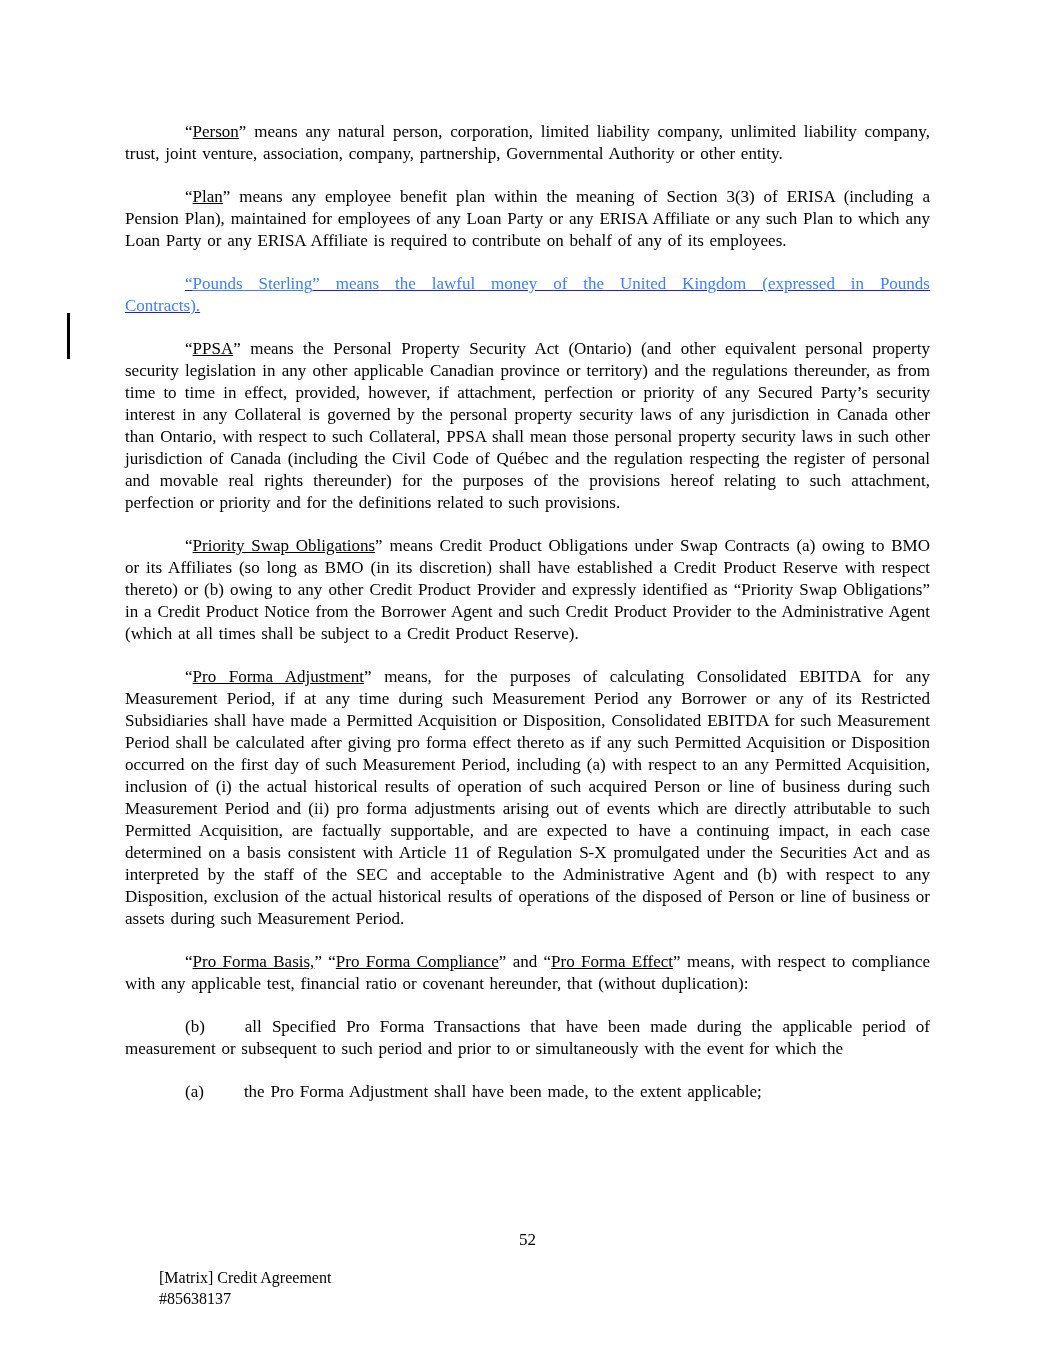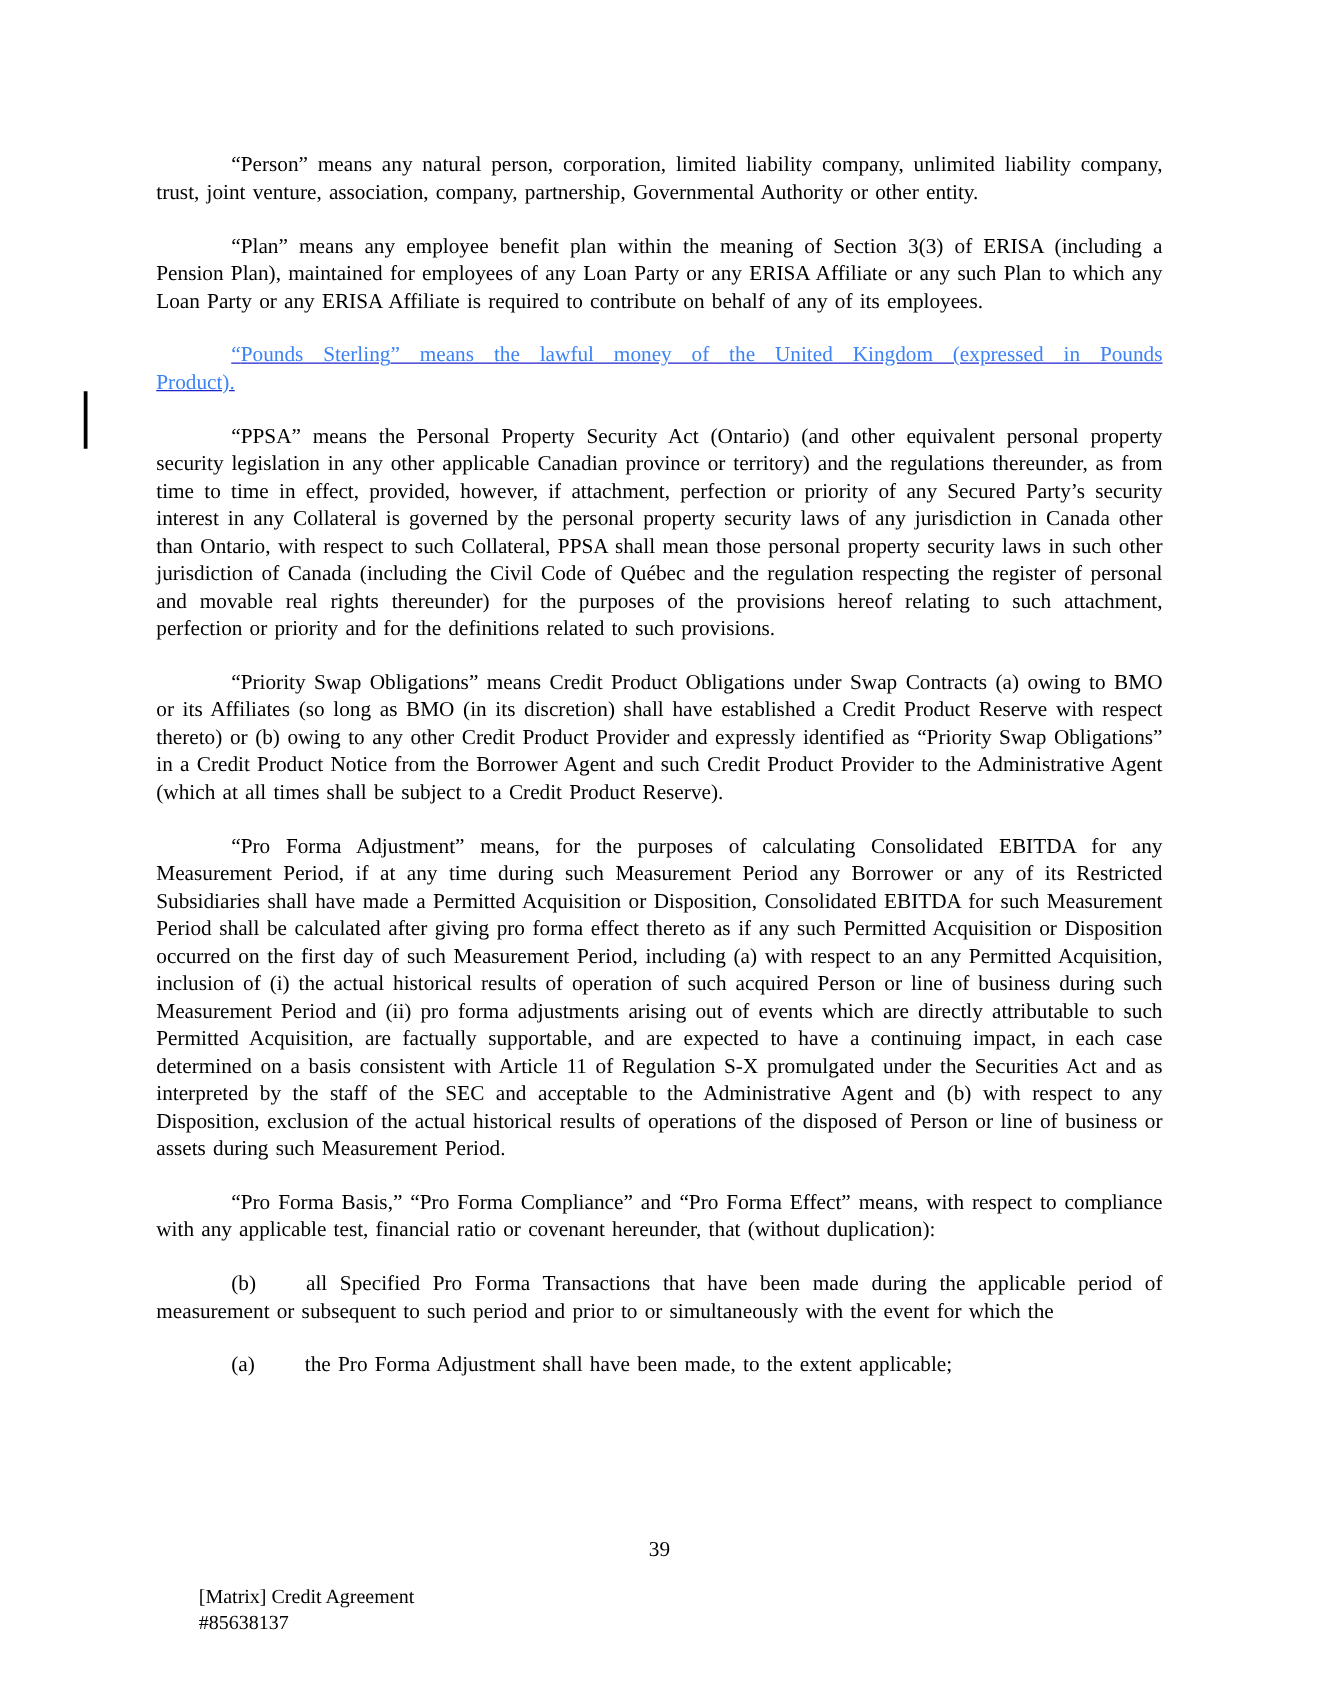--- a/index.html
+++ b/index.html
@@ -30,20 +30,21 @@
     text-indent: 60px;
     text-align: justify;
   }
   .para.inserted {
     color: #3b82f6;
     text-decoration: underline;
     text-decoration-color: #2020cc;
     text-align-last: justify;
   }
   .seg-term, .seg-ref {
+    text-decoration: underline;
   }
   .seg-tab {
     display: inline-block;
     width: 40px;
     text-indent: 0;
   }
   .change-bar {
     position: absolute;
     left: 67px;
     top: 313px;
@@ -70,26 +71,26 @@
   }
 </style>
 </head>
 <body>
 
 <div class="page">
   <div class="change-bar"></div>
   <div class="doc-body">
       <p class="para"><span class="seg-plain">“</span><span class="seg-term">Person</span><span class="seg-plain">” means any natural person, corporation, limited liability company, unlimited liability company, trust, joint venture, association, company, partnership, Governmental Authority or other entity.</span></p>
       <p class="para"><span class="seg-plain">“</span><span class="seg-term">Plan</span><span class="seg-plain">” means any employee benefit plan within the meaning of Section 3(3) of ERISA (including a Pension Plan), maintained for employees of any Loan Party or any ERISA Affiliate or any such Plan to which any Loan Party or any ERISA Affiliate is required to contribute on behalf of any of its employees.</span></p>
-      <p class="para inserted"><span class="seg-plain">“</span><span class="seg-term">Pounds Sterling</span><span class="seg-plain">” means the lawful money of the United Kingdom (expressed in Pounds</span><br><span class="seg-plain">Product).</span></p>
+      <p class="para inserted"><span class="seg-plain">“</span><span class="seg-term">Pounds Sterling</span><span class="seg-plain">” means the lawful money of the United Kingdom (expressed in Pounds</span><br><span class="seg-plain">Contracts).</span></p>
       <p class="para"><span class="seg-plain">“</span><span class="seg-term">PPSA</span><span class="seg-plain">” means the Personal Property Security Act (Ontario) (and other equivalent personal property security legislation in any other applicable Canadian province or territory) and the regulations thereunder, as from time to time in effect, provided, however, if attachment, perfection or priority of any Secured Party’s security interest in any Collateral is governed by the personal property security laws of any jurisdiction in Canada other than Ontario, with respect to such Collateral, PPSA shall mean those personal property security laws in such other jurisdiction of Canada (including the Civil Code of Québec and the regulation respecting the register of personal and movable real rights thereunder) for the purposes of the provisions hereof relating to such attachment, perfection or priority and for the definitions related to such provisions.</span></p>
       <p class="para"><span class="seg-plain">“</span><span class="seg-term">Priority Swap Obligations</span><span class="seg-plain">” means Credit Product Obligations under Swap Contracts (a) owing to BMO or its Affiliates (so long as BMO (in its discretion) shall have established a Credit Product Reserve with respect thereto) or (b) owing to any other Credit Product Provider and expressly identified as “Priority Swap Obligations” in a Credit Product Notice from the Borrower Agent and such Credit Product Provider to the Administrative Agent (which at all times shall be subject to a Credit Product Reserve).</span></p>
       <p class="para"><span class="seg-plain">“</span><span class="seg-term">Pro Forma Adjustment</span><span class="seg-plain">” means, for the purposes of calculating Consolidated EBITDA for any Measurement Period, if at any time during such Measurement Period any Borrower or any of its Restricted Subsidiaries shall have made a Permitted Acquisition or Disposition, Consolidated EBITDA for such Measurement Period shall be calculated after giving pro forma effect thereto as if any such Permitted Acquisition or Disposition occurred on the first day of such Measurement Period, including (a) with respect to an any Permitted Acquisition, inclusion of (i) the actual historical results of operation of such acquired Person or line of business during such Measurement Period and (ii) pro forma adjustments arising out of events which are directly attributable to such Permitted Acquisition, are factually supportable, and are expected to have a continuing impact, in each case determined on a basis consistent with Article 11 of Regulation S-X promulgated under the Securities Act and as interpreted by the staff of the SEC and acceptable to the Administrative Agent and (b) with respect to any Disposition, exclusion of the actual historical results of operations of the disposed of Person or line of business or assets during such Measurement Period.</span></p>
       <p class="para"><span class="seg-plain">“</span><span class="seg-term">Pro Forma Basis,</span><span class="seg-plain">” “</span><span class="seg-term">Pro Forma Compliance</span><span class="seg-plain">” and “</span><span class="seg-term">Pro Forma Effect</span><span class="seg-plain">” means, with respect to compliance with any applicable test, financial ratio or covenant hereunder, that (without duplication):</span></p>
       <p class="para"><span class="seg-plain">(b)</span><span class="seg-tab"></span><span class="seg-plain">all Specified Pro Forma Transactions that have been made during the applicable period of measurement or subsequent to such period and prior to or simultaneously with the event for which the</span></p>
       <p class="para"><span class="seg-plain">(a)</span><span class="seg-tab"></span><span class="seg-plain">the Pro Forma Adjustment shall have been made, to the extent applicable;</span></p>
     </div>
-  <div class="page-number">39</div>
+  <div class="page-number">52</div>
   <div class="footer">
     <div>[Matrix] Credit Agreement</div>
     <div>#85638137</div>
   </div>
 </div>
 
 </body></html>

